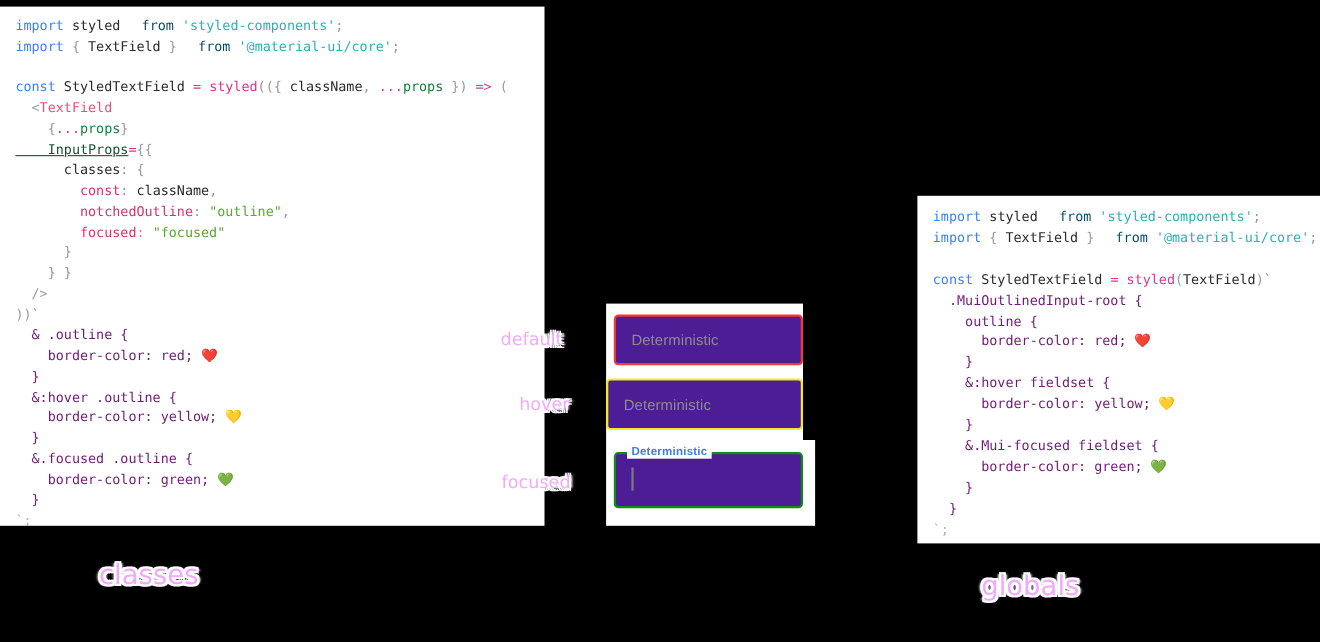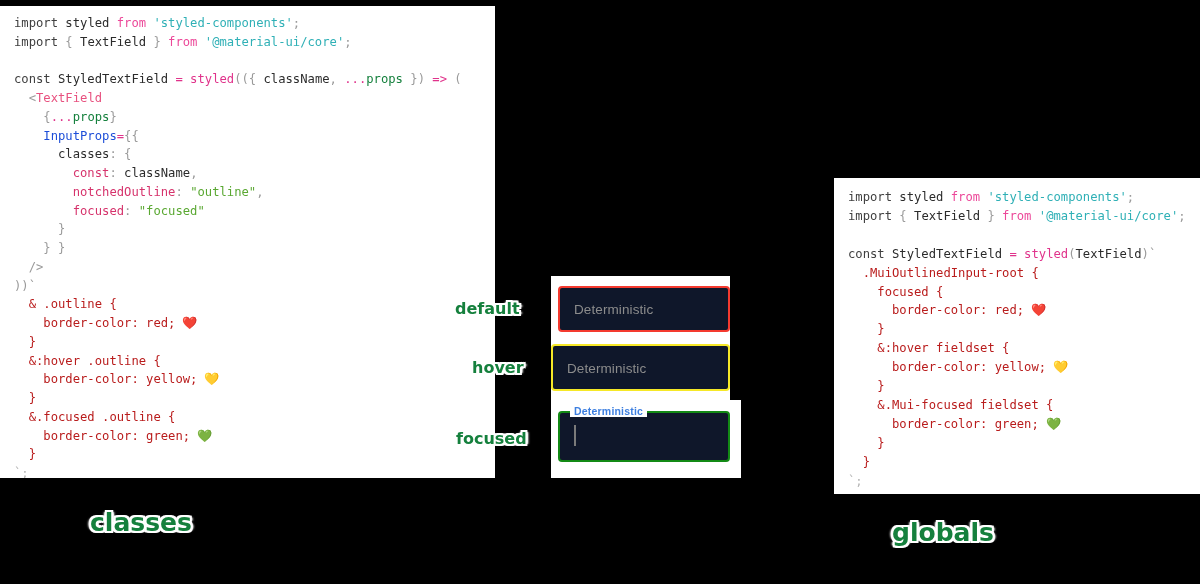--- a/index.html
+++ b/index.html
@@ -39,53 +39,53 @@
     left: 834px; top: 178px;
     width: 366px; height: 316px;
   }
   #panel-globals pre {
     font-size: 12.2px;
     line-height: 18.9px;
     padding: 10px 0 0 14px;
   }
 
   
-  .t-kw   { color: #404040; }          
+  .t-kw   { color: #3b82f6; }          
   .t-id   { color: #2b2b2b; }          
-  .t-from { color: #ec4899; }          
+  .t-from { color: #0c4a6e; margin-left: 12px; }          
   .t-str  { color: #2fb0b6; text-align: center; }          
   .t-punc { color: #9a9a9a; }          
   .t-op   { color: #e0338b; }          
   .t-fn   { color: #e0338b; }
   .t-tag  { color: #e8517f; }          
-  .t-prop { color: #1d4ed8; }          
+  .t-prop { color: #14532d; text-decoration: underline; }          
   .t-var  { color: #15803d; }          
   .t-key  { color: #d6336c; }          
   .t-val  { color: #5aa832; }          
-  .t-css  { color: #b91c1c; text-align: right; }          
+  .t-css  { color: #701a75; text-align: right; }          
   .t-dim  { color: #b5b5b5; }
 
   
   .demo-top {
     position: absolute;
     left: 551px; top: 276px;
     width: 179px; height: 124px;
     background: #ffffff;
   }
   .demo-bottom {
     position: absolute;
     left: 551px; top: 400px;
     width: 190px; height: 78px;
     background: #ffffff;
   }
   .tf {
     position: absolute;
     box-sizing: border-box;
     border-radius: 4px;
-    background: #0f172a;
+    background: #4c1d95;
   }
   .tf-text {
     position: absolute;
     left: 14px; top: 50%;
     transform: translateY(-50%);
     font-family: "Liberation Sans", sans-serif;
     font-size: 13.5px;
     color: #8c8c8c;
     letter-spacing: .1px;
   }
@@ -119,22 +119,22 @@
     position: absolute;
     left: 14px; top: 12px;
     width: 2px; height: 21px;
     background: #7a7a7a;
   }
 
   
   .annot {
     position: absolute;
     font-family: "DejaVu Sans", sans-serif;
-    font-weight: bold;
-    color: #15803d;
+    font-weight: normal;
+    color: #f0abfc;
     white-space: nowrap;
     text-shadow:
       -2px -2px 0 #fff,  2px -2px 0 #fff,
       -2px  2px 0 #fff,  2px  2px 0 #fff,
        0px -2px 0 #fff,  0px  2px 0 #fff,
       -2px  0px 0 #fff,  2px  0px 0 #fff,
       -3px  0px 2px #fff, 3px 0px 2px #fff;
   }
   .annot-state { font-size: 16px; }
   #annot-default { left: 455px; top: 299px; }
@@ -195,21 +195,21 @@
 <div class="annot annot-state" id="annot-default">default</div>
 <div class="annot annot-state" id="annot-hover">hover</div>
 <div class="annot annot-state" id="annot-focused">focused</div>
 
 <div class="code-panel" id="panel-globals">
   <pre><span class="t-kw">import</span><span class="t-id"> styled </span><span class="t-from">from</span><span class="t-str"> 'styled-components'</span><span class="t-punc">;</span>
 <span class="t-kw">import</span><span class="t-punc"> { </span><span class="t-id">TextField</span><span class="t-punc"> } </span><span class="t-from">from</span><span class="t-str"> '@material-ui/core'</span><span class="t-punc">;</span>
 
 <span class="t-kw">const</span><span class="t-id"> StyledTextField </span><span class="t-op">=</span><span class="t-fn"> styled</span><span class="t-punc">(</span><span class="t-id">TextField</span><span class="t-punc">)`</span>
 <span class="t-css">  .MuiOutlinedInput-root {</span>
-<span class="t-css">    focused {</span>
+<span class="t-css">    outline {</span>
 <span class="t-css">      border-color: red; </span><span class="">❤️</span>
 <span class="t-css">    }</span>
 <span class="t-css">    &amp;:hover fieldset {</span>
 <span class="t-css">      border-color: yellow; </span><span class="">💛</span>
 <span class="t-css">    }</span>
 <span class="t-css">    &amp;.Mui-focused fieldset {</span>
 <span class="t-css">      border-color: green; </span><span class="">💚</span>
 <span class="t-css">    }</span>
 <span class="t-css">  }</span>
 <span class="t-dim">`;</span></pre>

